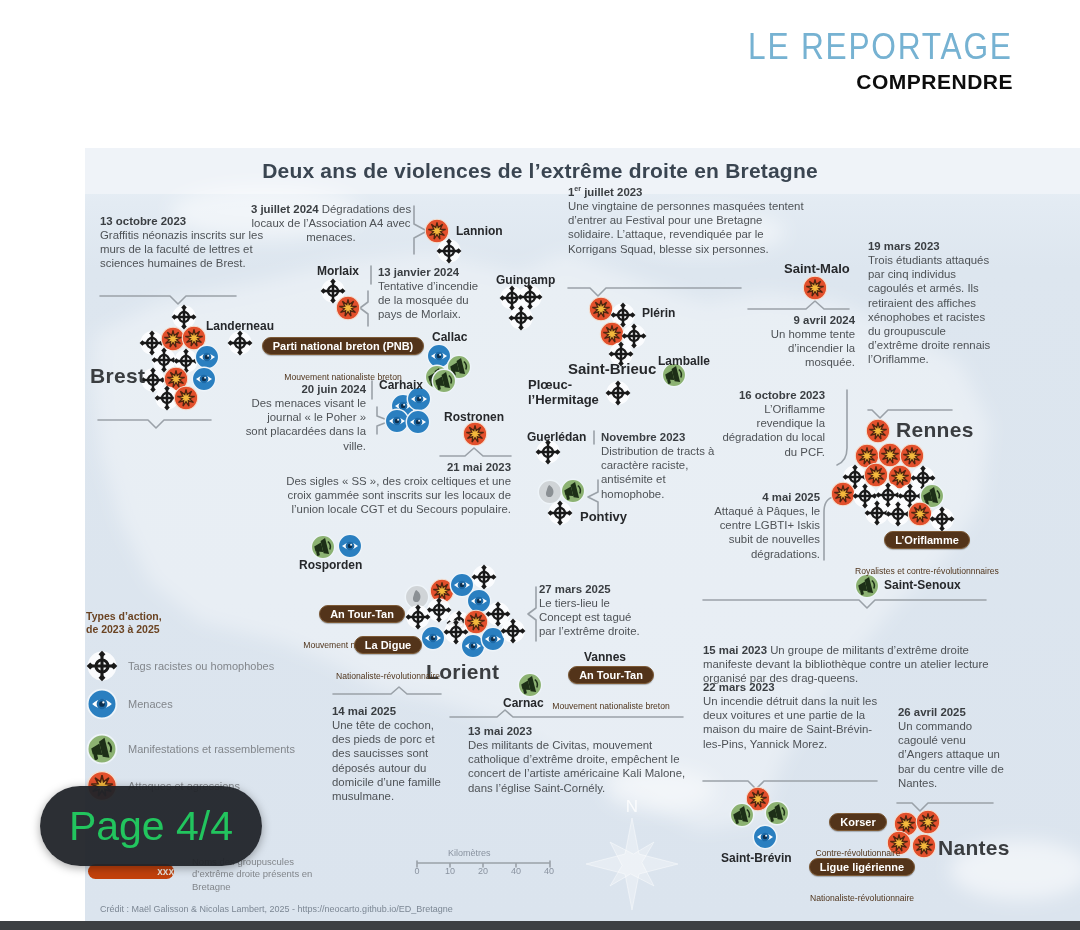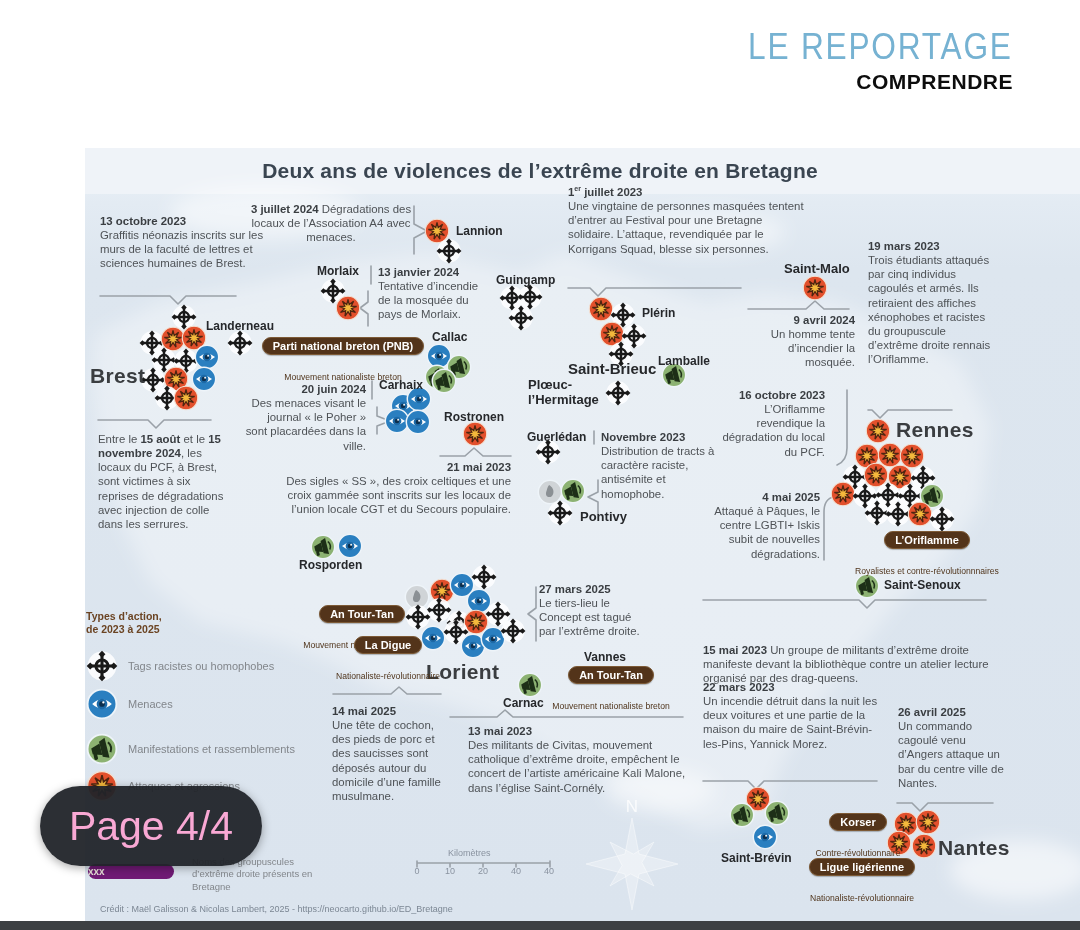--- a/index.html
+++ b/index.html
@@ -34,31 +34,31 @@
   .pill{display:inline-block;background:#53341a;border:1.5px solid #7d5a36;border-radius:10px;
         color:#fff;font-weight:bold;font-size:11px;padding:2px 10px;white-space:nowrap;
         box-shadow:0 1px 1px rgba(0,0,0,.25);}
   .pillsub{font-size:8.6px;color:#50351c;margin-top:17px;white-space:nowrap;}
   
   #legend{position:absolute;left:86px;top:610px;width:230px;}
   .leg-title{font-size:10.5px;font-weight:bold;color:#6b4423;line-height:1.25;}
   .leg-row{position:absolute;left:0;display:flex;align-items:center;}
   .leg-row .licon{width:32px;height:32px;margin-right:10px;flex:0 0 32px;}
   .leg-row .llabel{font-size:11px;color:#82868b;}
-  #xxx-pill{position:absolute;left:2px;top:254px;width:86px;background:#701a75;border-radius:9px;
-            color:#e9e2da;font-weight:bold;font-size,:10px;font-size:10px;text-align:left;padding:2px 0;}
+  #xxx-pill{position:absolute;left:2px;top:254px;width:86px;background:#c2410c;border-radius:9px;
+            color:#e9e2da;font-weight:bold;font-size,:10px;font-size:10px;text-align:right;padding:2px 0;}
   #group-label{position:absolute;left:106px;top:246px;font-size:9.5px;color:#82868b;line-height:1.3;}
   
   #scale-label{position:absolute;left:448px;top:848px;font-size:9px;color:#8a93a0;}
   .tick-num{position:absolute;top:866px;font-size:9px;color:#8a93a0;transform:translateX(-50%);}
   
   #credit{position:absolute;left:100px;top:904px;font-size:9px;color:#7c8794;}
   
   #pager{position:absolute;left:40px;top:786px;width:222px;height:80px;border-radius:40px;
-         background:rgba(33,36,41,.95);color:#f9a8d4;display:flex;align-items:center;justify-content:center;
+         background:rgba(33,36,41,.95);color:#22c55e;display:flex;align-items:center;justify-content:center;
          font-size:41px;box-shadow:0 2px 10px rgba(0,0,0,.35);}
   #bottom-bar{position:absolute;left:0;top:921px;width:1080px;height:9px;background:#3d4043;}
 </style>
 </head>
 <body>
 
 <div id="page">
 
   <div id="masthead">
     <div id="kicker">LE REPORTAGE</div>
@@ -854,21 +854,20 @@
       <div class="pillwrap" style="left: 752px; top: 857px;"><div class="pill">Ligue ligérienne</div>
                  <div class="pillsub">Nationaliste-révolutionnaire</div></div>
       <div class="ann " style="left: 100px; top: 214px; width: 168px;"><b>13 octobre 2023</b><br>Graffitis néonazis inscrits sur les murs de la faculté de lettres et sciences humaines de Brest.</div>
       <div class="ann c" style="left: 250px; top: 202px; width: 162px;"><b>3 juillet 2024</b> Dégradations des locaux de l’Association A4 avec menaces.</div>
       <div class="ann " style="left: 378px; top: 265px; width: 110px;"><b>13 janvier 2024</b><br>Tentative d’incendie de la mosquée du pays de Morlaix.</div>
       <div class="ann " style="left: 568px; top: 185px; width: 242px;"><b>1</b><b><sup>er</sup></b><b> juillet 2023</b><br>Une vingtaine de personnes masquées tentent d’entrer au Festival pour une Bretagne solidaire. L’attaque, revendiquée par le Korrigans Squad, blesse six personnes.</div>
       <div class="ann " style="left: 868px; top: 239px; width: 124px;"><b>19 mars 2023</b><br>Trois étudiants attaqués par cinq individus cagoulés et armés. Ils retiraient des affiches xénophobes et racistes du groupuscule d’extrême droite rennais l’Oriflamme.</div>
       <div class="ann r" style="left: 745px; top: 313px; width: 110px;"><b>9 avril 2024</b><br>Un homme tente d’incendier la mosquée.</div>
       <div class="ann r" style="left: 699px; top: 388px; width: 106px; margin-left: 20px;"><b>16 octobre 2023</b><br>L’Oriflamme revendique la dégradation du local du PCF.</div>
       <div class="ann r" style="left: 694px; top: 490px; width: 126px;"><b>4 mai 2025</b><br>Attaqué à Pâques, le centre LGBTI+ Iskis subit de nouvelles dégradations.</div>
-      <div class="ann " style="left: 98px; top: 432px; width: 132px;">Entre le <b>15 août</b> et le <b>15 novembre 2024</b>, les locaux du PCF, à Brest, sont victimes à six reprises de dégradations avec injection de colle dans les serrures.</div>
       <div class="ann r" style="left: 244px; top: 382px; width: 122px;"><b>20 juin 2024</b><br>Des menaces visant le journal « le Poher » sont placardées dans la ville.</div>
       <div class="ann r" style="left: 281px; top: 460px; width: 230px;"><b>21 mai 2023</b><br>Des sigles « SS », des croix celtiques et une croix gammée sont inscrits sur les locaux de l’union locale CGT et du Secours populaire.</div>
       <div class="ann " style="left: 601px; top: 430px; width: 116px;"><b>Novembre 2023</b><br>Distribution de tracts à caractère raciste, antisémite et homophobe.</div>
       <div class="ann " style="left: 539px; top: 582px; width: 112px;"><b>27 mars 2025</b><br>Le tiers-lieu le Concept est tagué par l’extrême droite.</div>
       <div class="ann " style="left: 332px; top: 704px; width: 122px;"><b>14 mai 2025</b><br>Une tête de cochon, des pieds de porc et des saucisses sont déposés autour du domicile d’une famille musulmane.</div>
       <div class="ann " style="left: 468px; top: 724px; width: 220px;"><b>13 mai 2023</b><br>Des militants de Civitas, mouvement catholique d’extrême droite, empêchent le concert de l’artiste américaine Kali Malone, dans l’église Saint-Cornély.</div>
       <div class="ann " style="left: 703px; top: 607px; width: 300px; margin-top: 36px;"><b>15 mai 2023</b> Un groupe de militants d’extrême droite manifeste devant la bibliothèque contre un atelier lecture organisé par des drag-queens.</div>
       <div class="ann " style="left: 703px; top: 680px; width: 176px;"><b>22 mars 2023</b><br>Un incendie détruit dans la nuit les deux voitures et une partie de la maison du maire de Saint-Brévin-les-Pins, Yannick Morez.</div>
       <div class="ann " style="left: 898px; top: 705px; width: 114px;"><b>26 avril 2025</b><br>Un commando cagoulé venu d’Angers attaque un bar du centre ville de Nantes.</div>
     </div>

